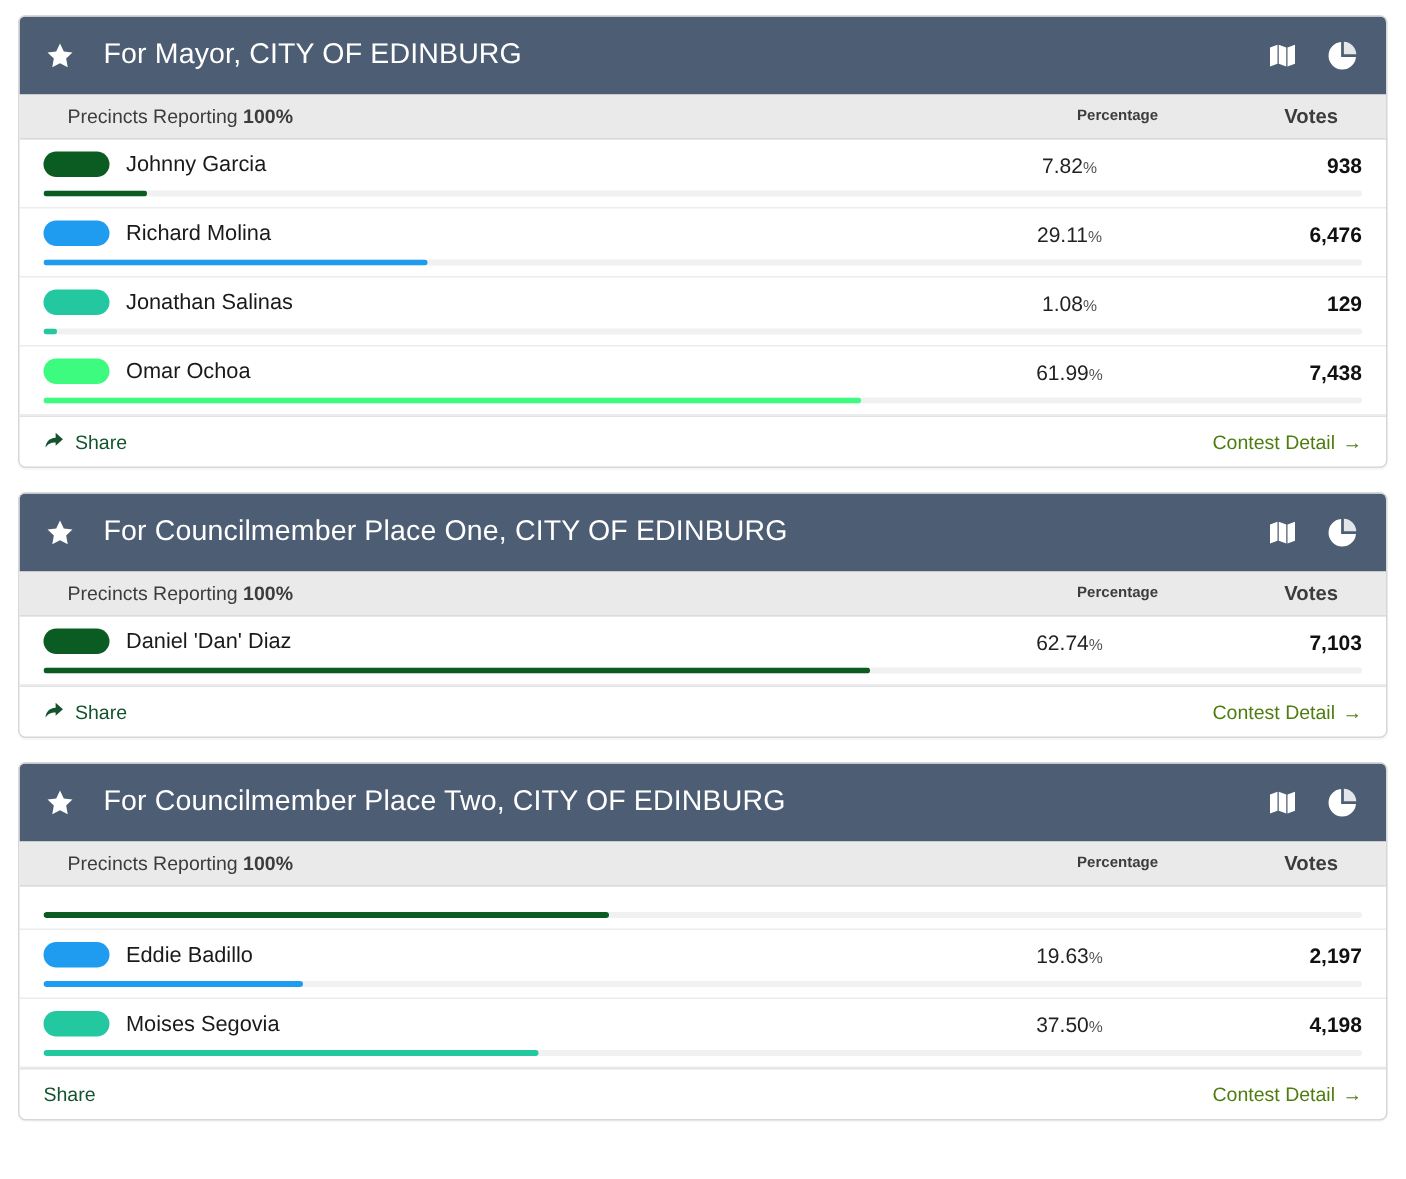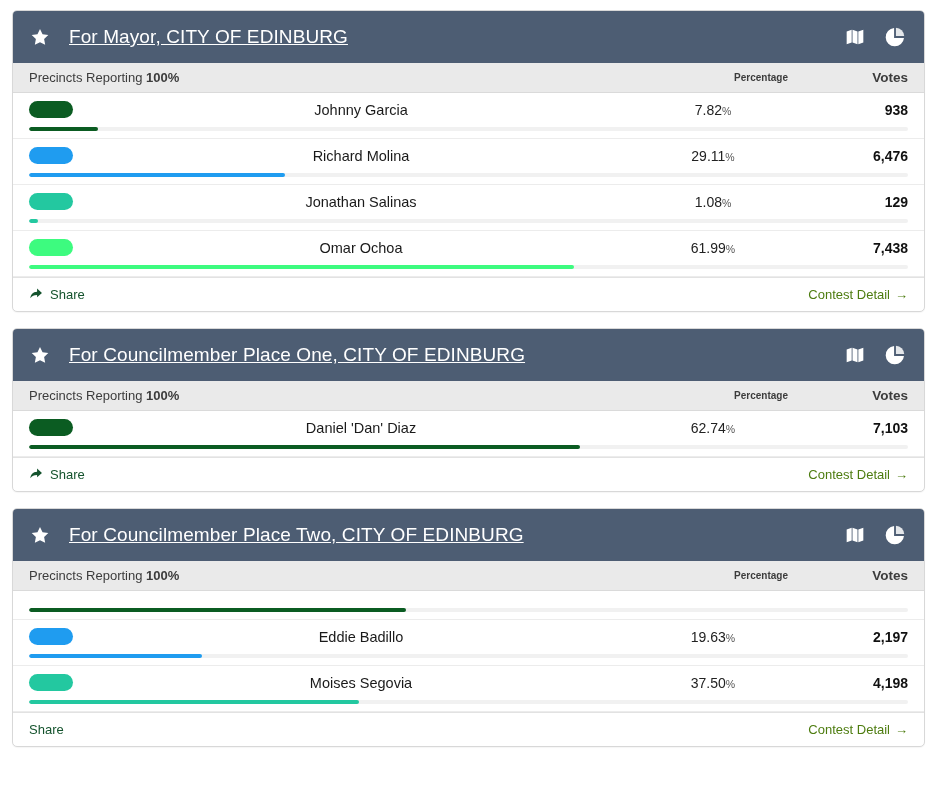--- a/index.html
+++ b/index.html
@@ -41,39 +41,38 @@
     cursor: pointer;
   }
   .card-title {
     flex: 1 1 auto;
     font-size: 19px;
     font-weight: normal;
     padding-left: 16px;
     letter-spacing: 0.1px;
     white-space: nowrap;
     overflow: hidden;
-    text-decoration: underline;
   }
   .header-icons {
     display: flex;
     align-items: center;
     gap: 18px;
     padding-right: 4px;
   }
   .header-icons .hicon {
     cursor: pointer;
     display: flex;
     align-items: center;
   }
   .subheader {
     background: #eaeaea;
     border-bottom: 1px solid #dadada;
     display: flex;
     align-items: center;
-    padding: 7px 16px;
+    padding: 7px 32px;
     font-size: 13px;
     color: #3c3c3c;
   }
   .precincts-label { flex: 1 1 auto; }
   .precincts-label b { font-weight: bold; }
   .col-pct {
     width: 150px;
     text-align: right;
     font-weight: bold;
     font-size: 10px;
@@ -97,21 +96,20 @@
     width: 44px;
     height: 17px;
     border-radius: 9px;
     flex: 0 0 44px;
   }
   .cand-name {
     flex: 1 1 auto;
     padding-left: 11px;
     font-size: 14.5px;
     color: #1a1a1a;
-    text-align: center;
   }
   .cand-pct {
     width: 150px;
     text-align: center;
     font-size: 14px;
     color: #222222;
   }
   .cand-pct .pctsym {
     font-size: 10.5px;
     color: #555;

